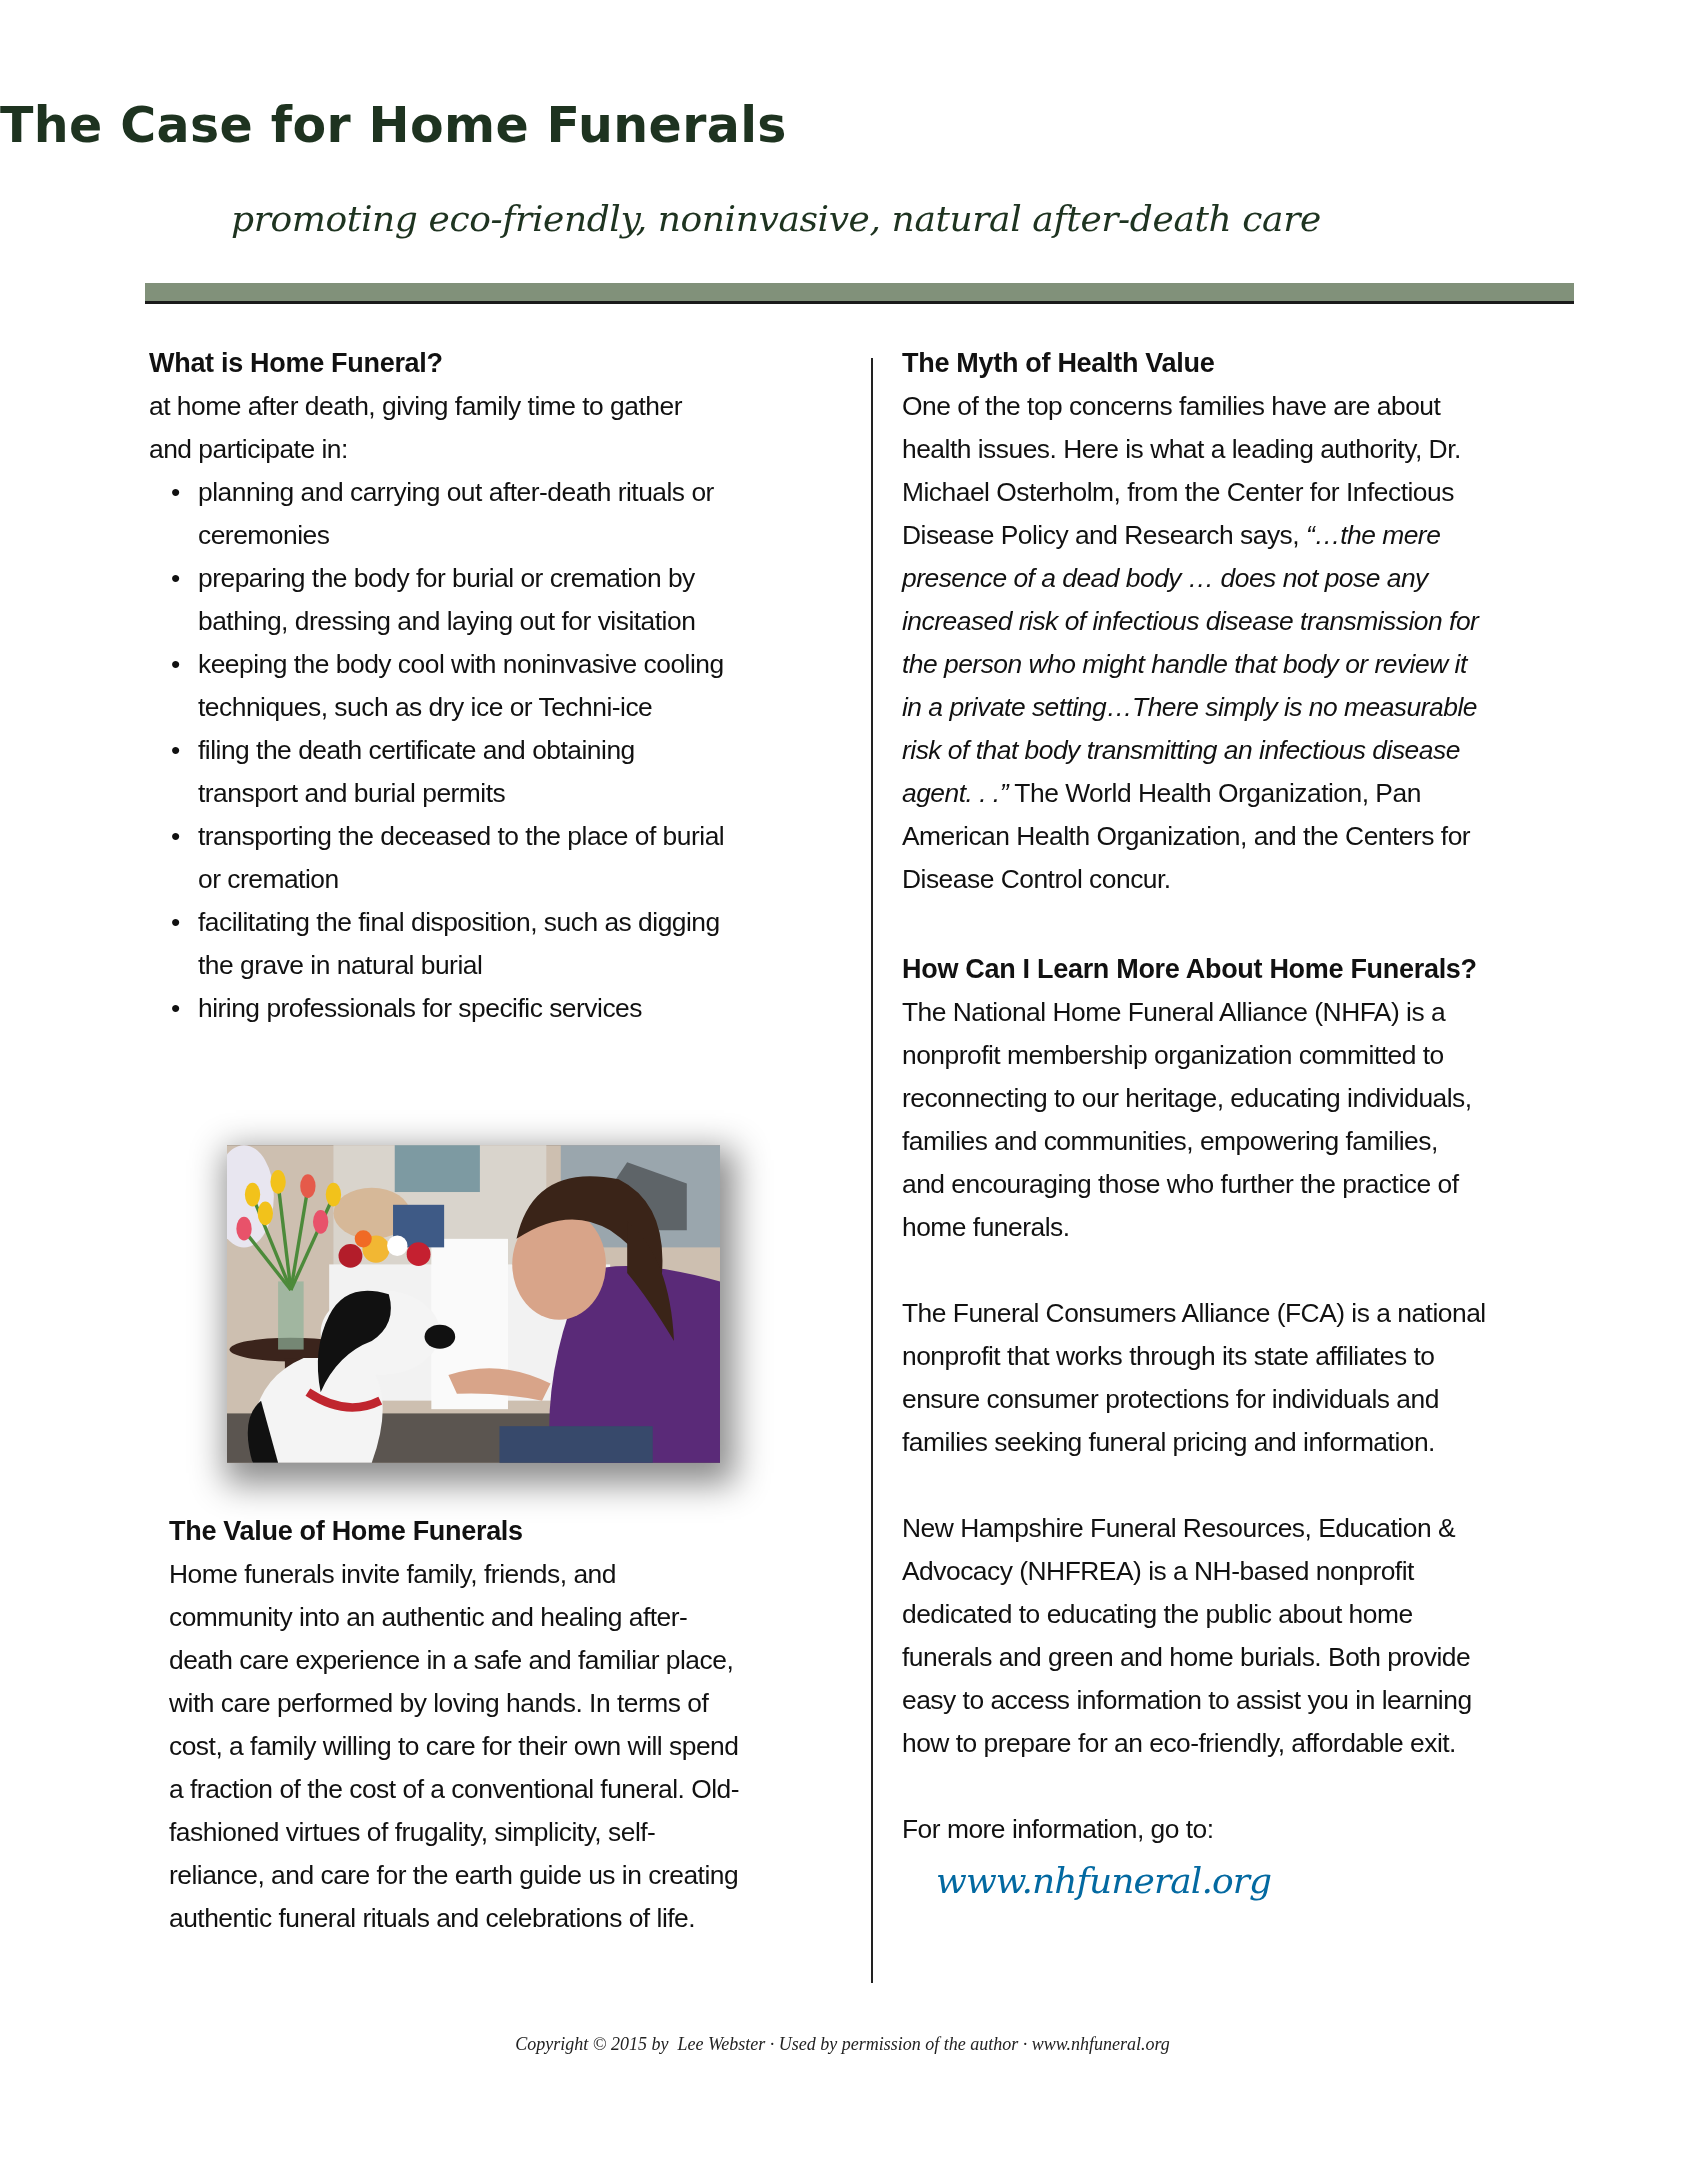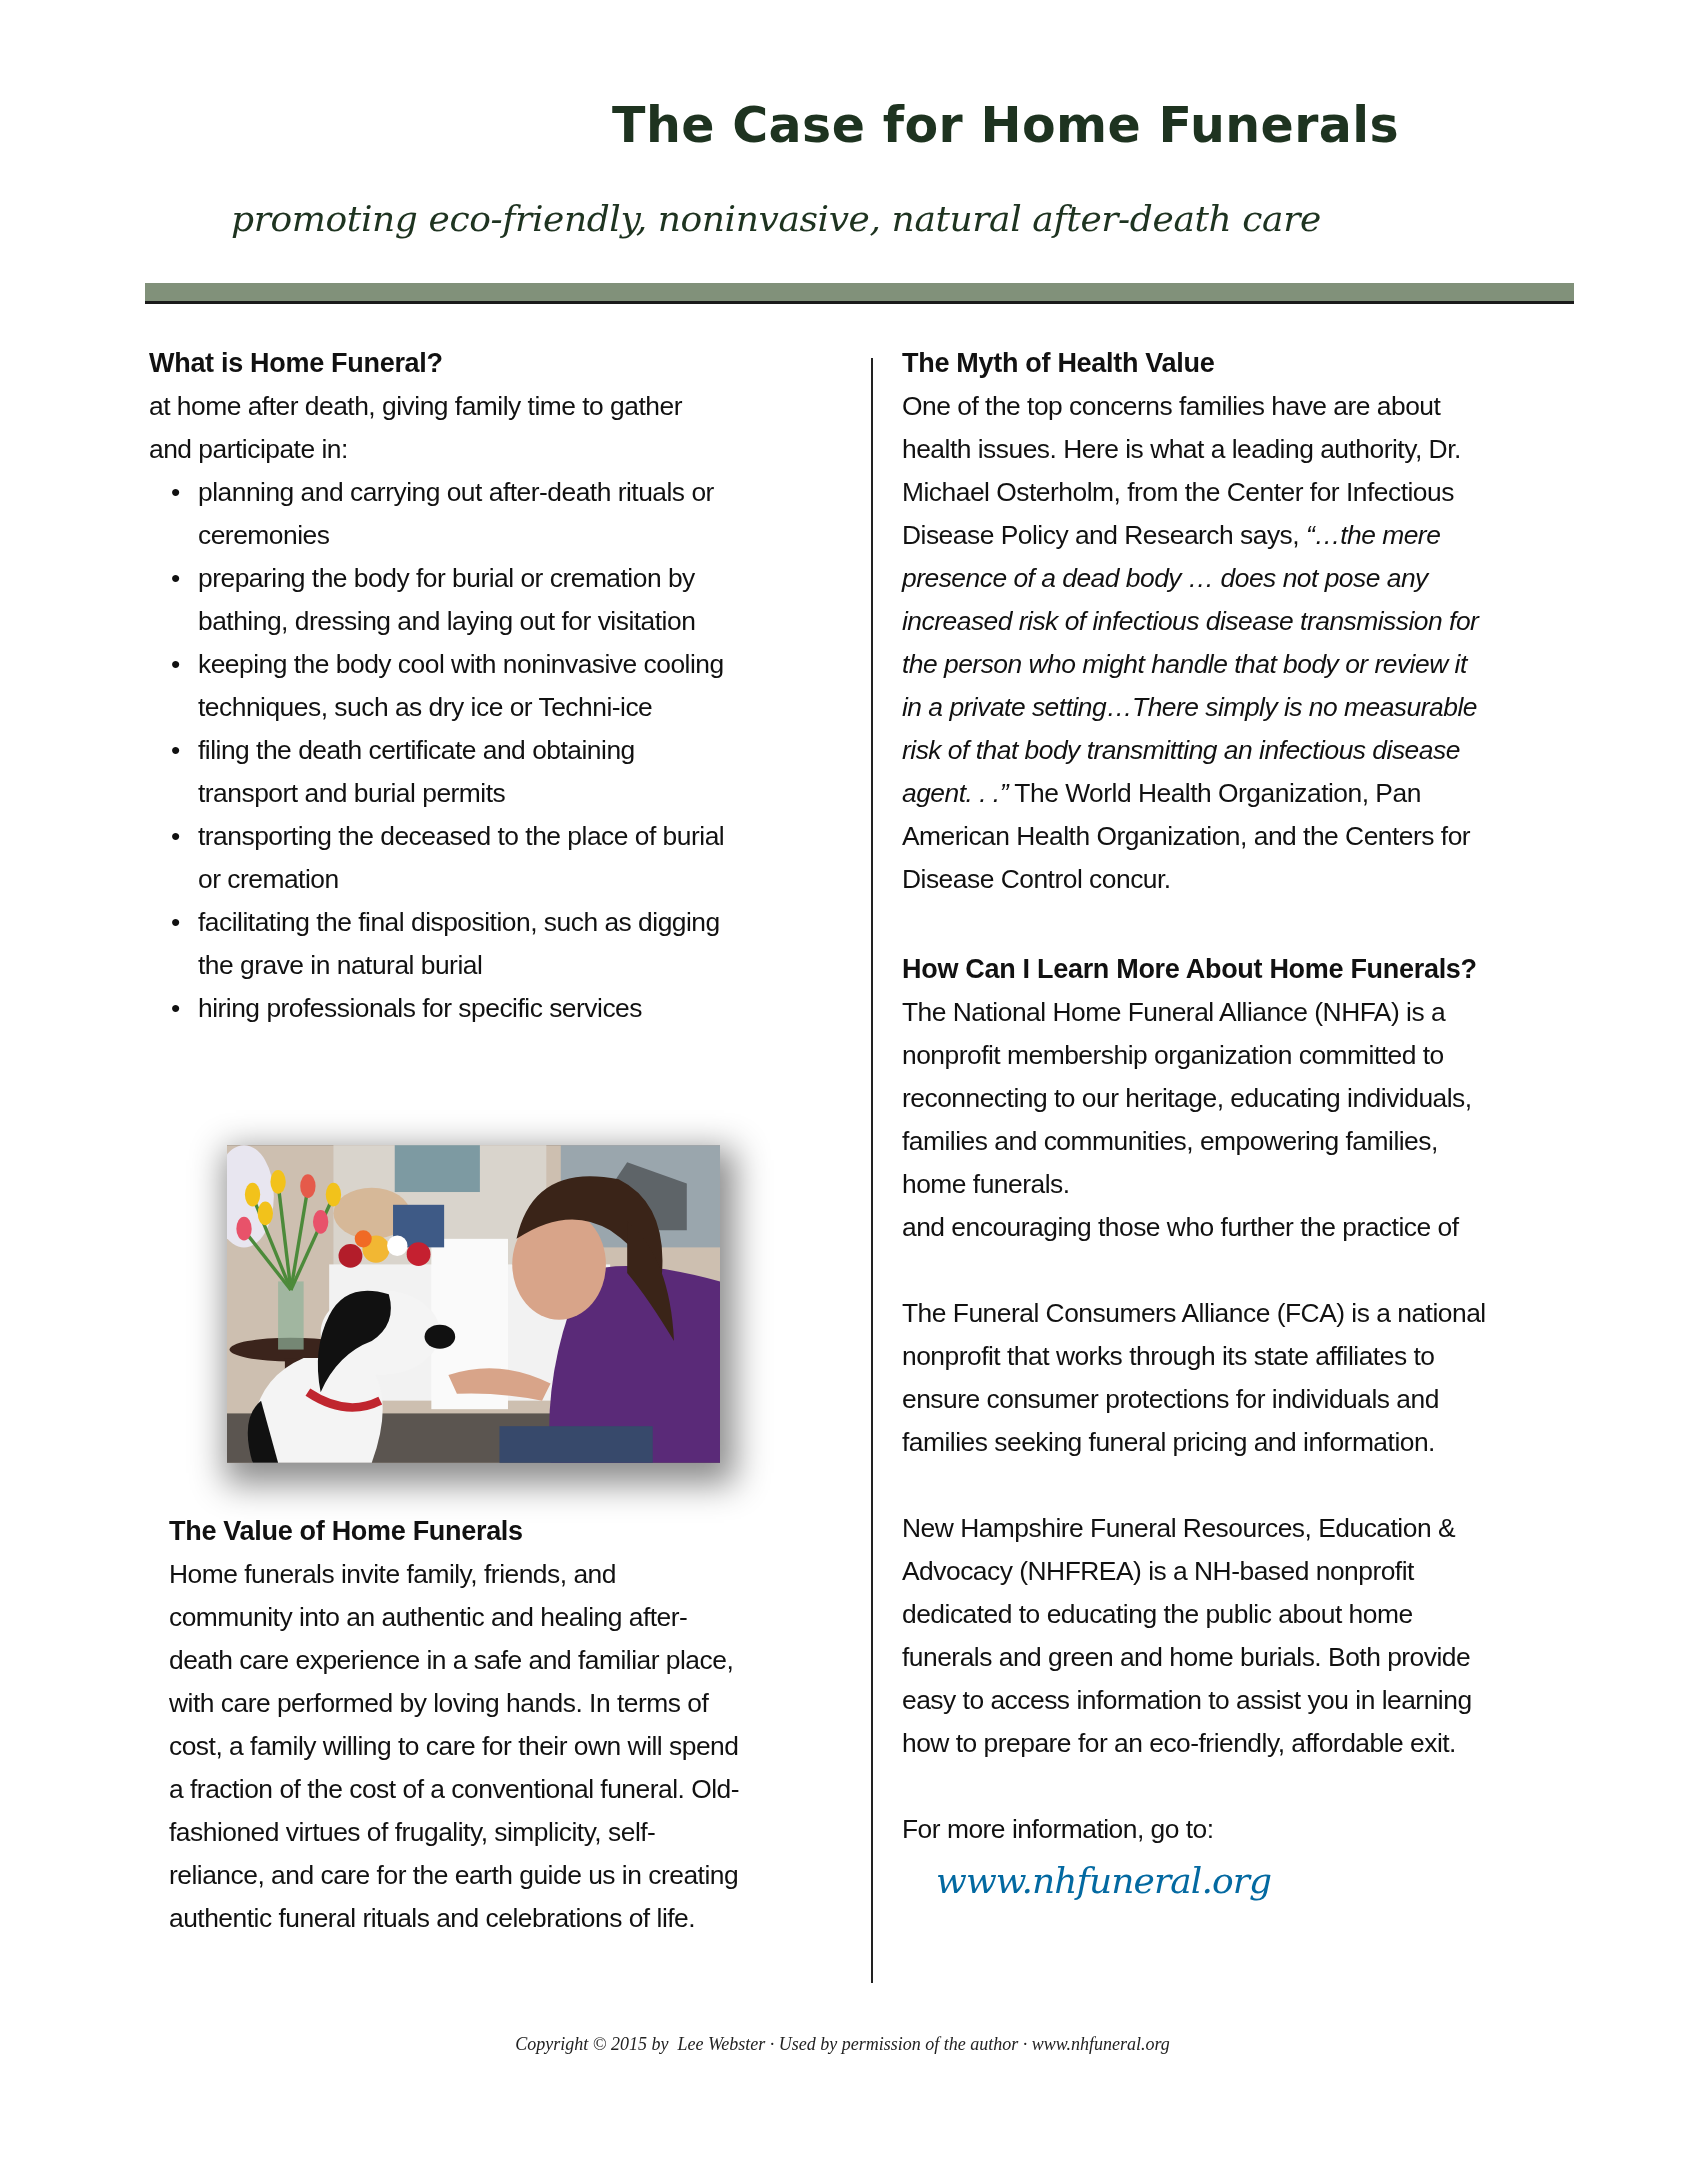--- a/index.html
+++ b/index.html
@@ -1,20 +1,20 @@
 <!DOCTYPE html>
 <html style="font-size:13.6px"><head>
 <meta charset="utf-8">
 <style>
   html, body { margin: 0; padding: 0; background: #ffffff; }
   body { width: 1685px; height: 2181px; position: relative; overflow: hidden;
          font-family: "Liberation Sans", sans-serif; color: #111; }
   .abs { position: absolute; }
 
-  #title { left: 0; width: 1399px; top: 92px; text-align: right;
+  #title { left: 0; width: 1399px; top: 92px; text-align: left;
            font-family: "DejaVu Sans", sans-serif; font-weight: bold; font-size: 49px;
            color: #1e3320; letter-spacing: 0.4px; line-height: 68px; }
   #subtitle { left: 0; width: 1552px; top: 189px; text-align: center;
               font-family: "DejaVu Serif", serif; font-style: italic; font-size: 36px;
               color: #1e3320; line-height: 60px; letter-spacing: -0.4px; }
 
   #bar { left: 145px; top: 283px; width: 1429px; height: 18px; background: #81917a; }
   #bar-line { left: 145px; top: 301px; width: 1429px; height: 2.6px; background: #1a1a1a; }
 
   #divider { left: 871px; top: 358px; width: 1.7px; height: 1625px; background: #222; }
@@ -199,22 +199,22 @@
     <span class="line"><span>Disease Control concur.</span></span>
   </section>
   <div class="gap"></div>
   <section style="margin-top:4.3px;">
     <h2>How Can I Learn More About Home Funerals?</h2>
     <div>
       <span class="line">The National Home Funeral Alliance (NHFA) is a</span>
       <span class="line">nonprofit membership organization committed to</span>
       <span class="line">reconnecting to our heritage, educating individuals,</span>
       <span class="line">families and communities, empowering families,</span>
+      <span class="line">and encouraging those who further the practice of</span>
       <span class="line">home funerals.</span>
-      <span class="line">and encouraging those who further the practice of</span>
     </div>
     <div class="gap"></div>
     <div>
       <span class="line">The Funeral Consumers Alliance (FCA) is a national</span>
       <span class="line">nonprofit that works through its state affiliates to</span>
       <span class="line">ensure consumer protections for individuals and</span>
       <span class="line">families seeking funeral pricing and information.</span>
     </div>
     <div class="gap"></div>
     <div>

